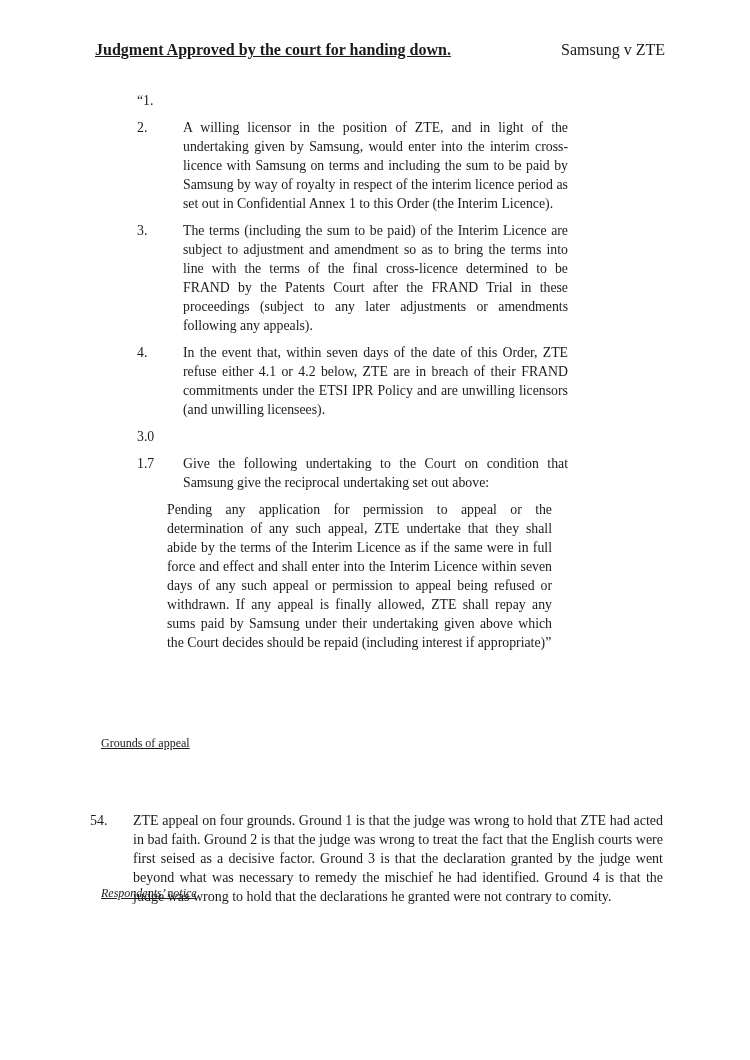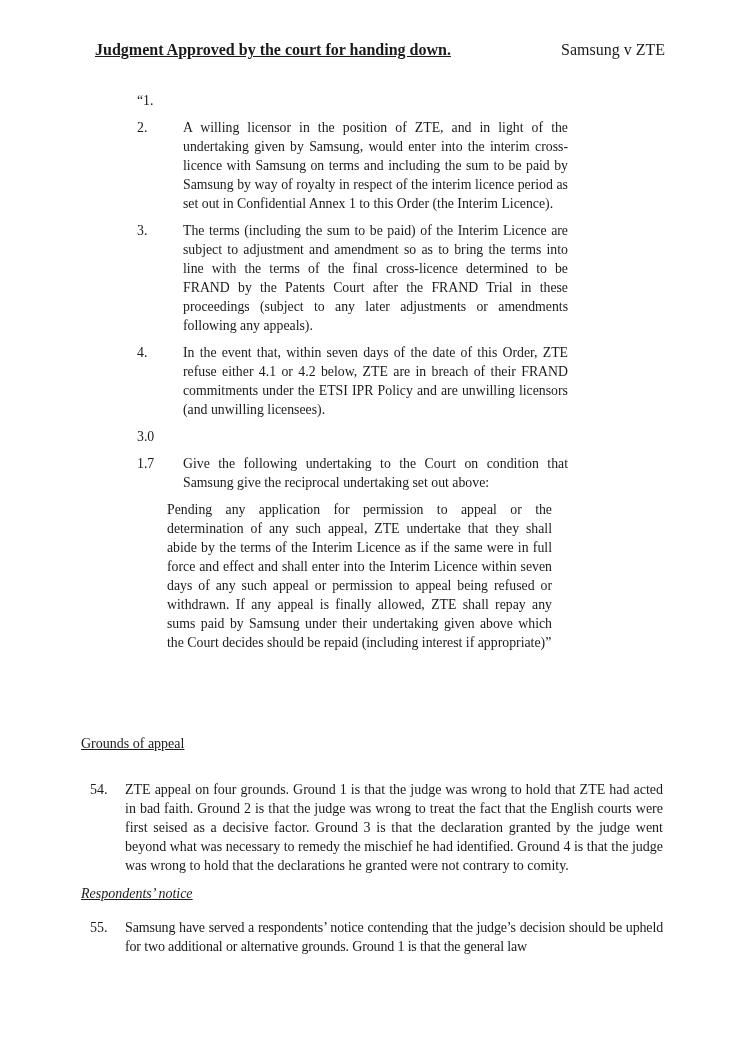--- a/index.html
+++ b/index.html
@@ -56,36 +56,36 @@
     text-align: justify;
   }
   .q-undertaking {
     margin-left: 30px;
     width: 385px;
     text-align: justify;
   }
   
   .heading {
     position: absolute;
-    left: 81px;
-    font-size: 14px;
+    left: 101px;
+    font-size: 12px;
     text-decoration: underline;
   }
   .heading-grounds { top: 736px; }
   .heading-respondents { top: 886px; font-style: italic; }
   
   .para {
     position: absolute;
     left: 90px;
     width: 573px;
     display: flex;
     font-size: 14px;
     line-height: 19px;
   }
-  .para-54 { top: 780px; }
+  .para-54 { top: 811px; gap: 8px; }
   .para-55 { top: 918px; }
   .p-num {
     width: 35px;
     flex-shrink: 0;
   }
   .p-text {
     width: 538px;
     text-align: justify;
   }
   .p-text.tight {
@@ -138,18 +138,14 @@
 
   <div class="heading heading-grounds">Grounds of appeal</div>
 
   <div class="para para-54">
     <span class="p-num">54.</span>
     <div class="p-text">ZTE appeal on four grounds. Ground 1 is that the judge was wrong to hold that ZTE had acted in bad faith. Ground 2 is that the judge was wrong to treat the fact that the English courts were first seised as a decisive factor. Ground 3 is that the declaration granted by the judge went beyond what was necessary to remedy the mischief he had identified. Ground 4 is that the judge was wrong to hold that the declarations he granted were not contrary to comity.</div>
   </div>
 
   <div class="heading heading-respondents">Respondents’ notice</div>
 
-  <div class="para para-55">
-    <span class="p-num">55.</span>
-    <div class="p-text tight">Samsung have served a respondents’ notice contending that the judge’s decision should be upheld for two additional or alternative grounds. Ground 1 is that the general law</div>
-  </div>
 
 </div>
 
 </body></html>

